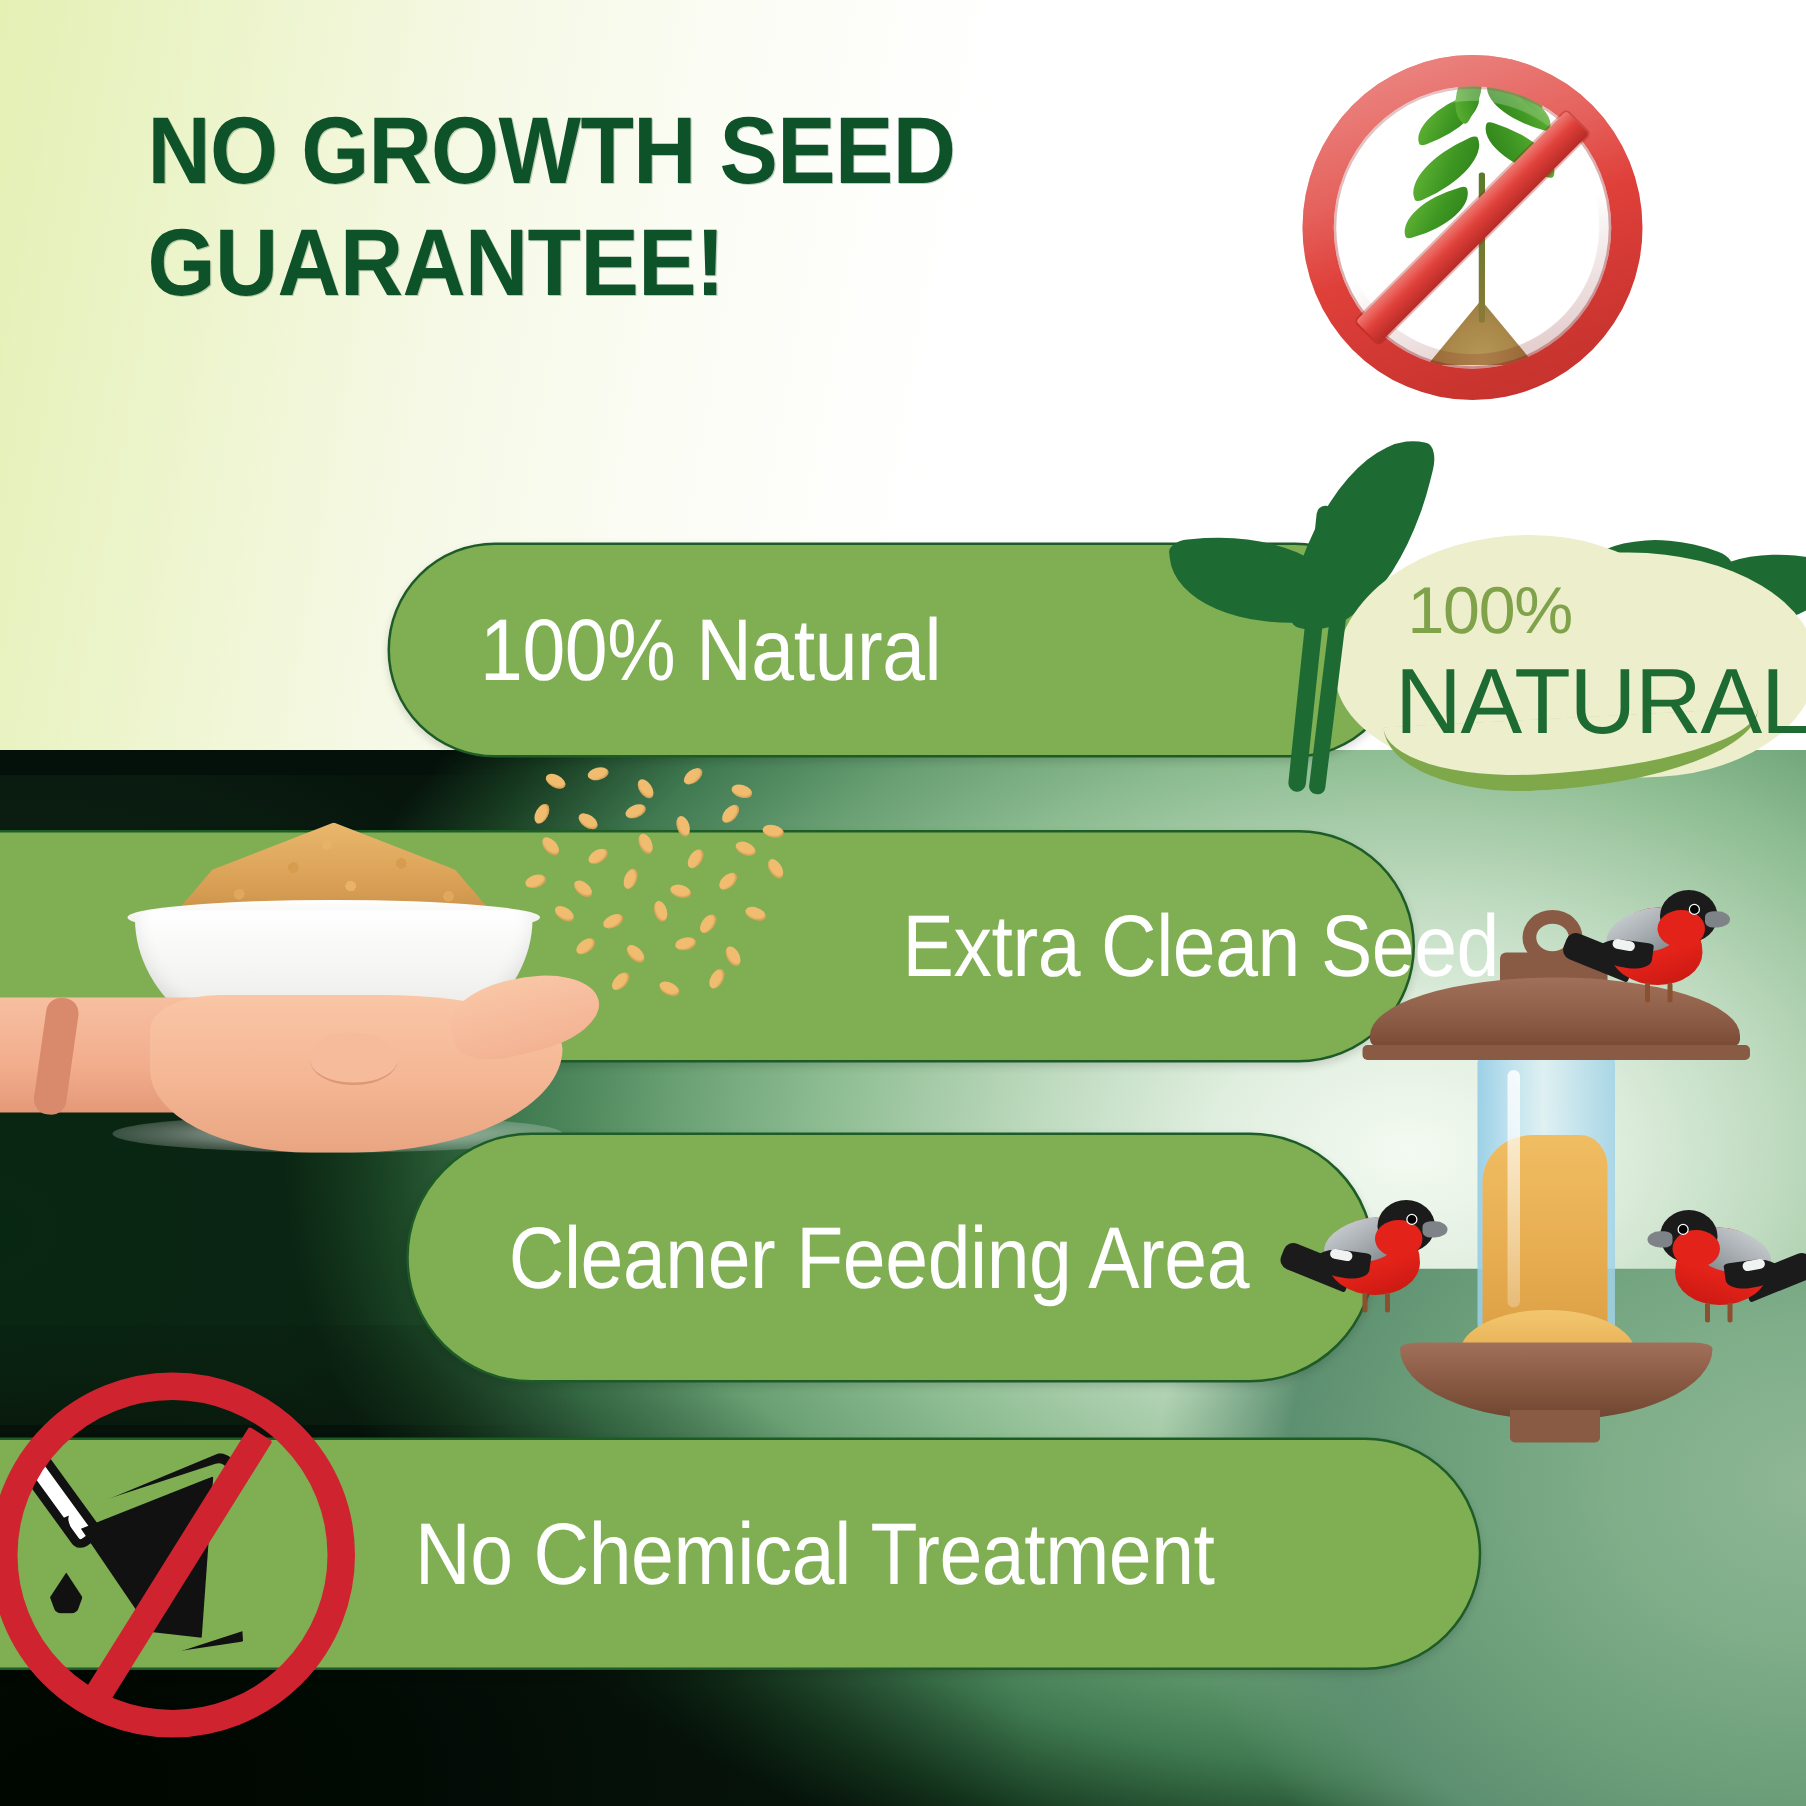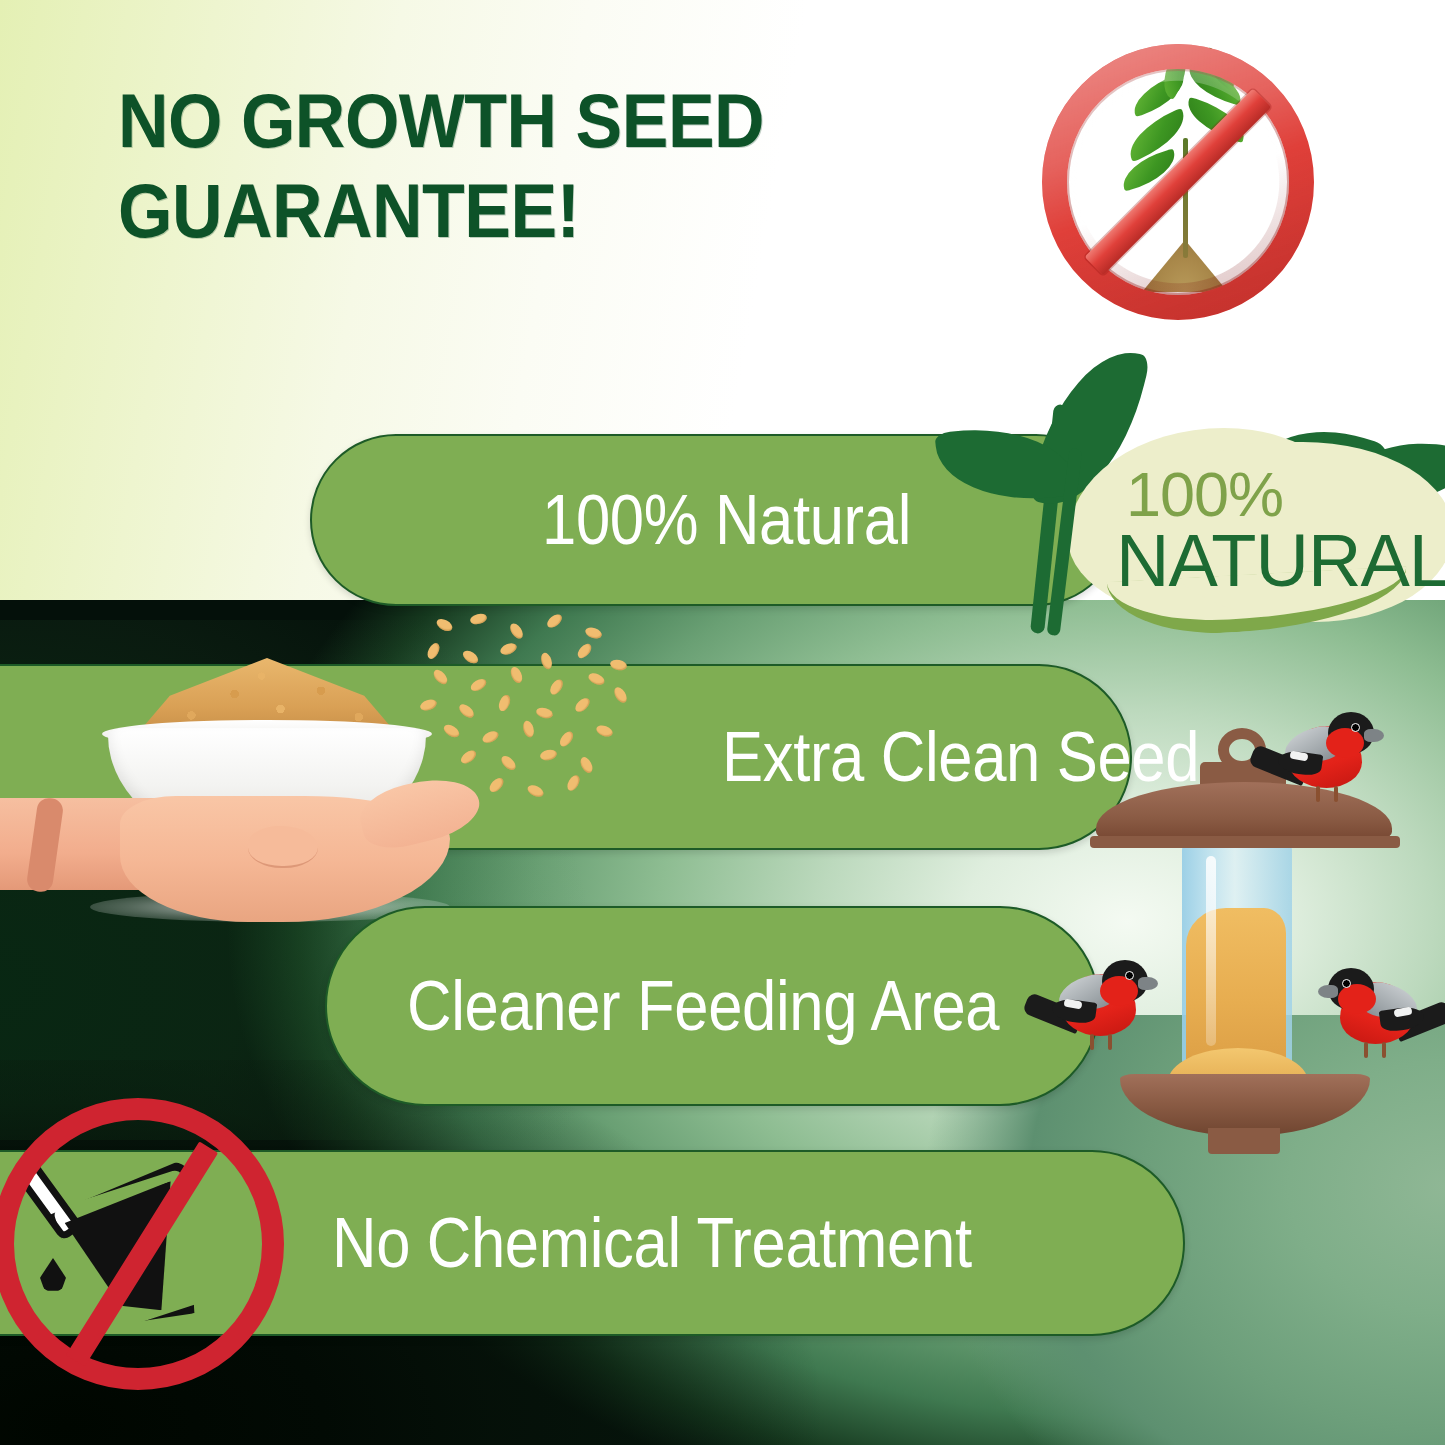--- a/index.html
+++ b/index.html
@@ -222,21 +222,21 @@
     width: 300px;
     height: 44px;
     border-bottom: 13px solid #7fa84a;
     border-radius: 0 0 60% 40% / 0 0 100% 100%;
     transform: rotate(-3deg);
   }
   .natbadge .pct {
     position: absolute;
     left: 168px;
     top: 108px;
-    font-size: 63px;
+    font-size: 53px;
     font-weight: normal;
     color: #7fa24a;
     font-family: "Liberation Sans", sans-serif;
     letter-spacing: -1px;
   }
   .natbadge .nat {
     position: absolute;
     left: 158px;
     top: 168px;
     font-size: 74px;
@@ -262,21 +262,21 @@
     font-family: "Liberation Sans", sans-serif;
     font-weight: normal;
     font-size: 70px;
     line-height: 1;
     letter-spacing: -0.4px;
     transform: scaleX(0.88);
     transform-origin: left center;
     white-space: nowrap;
   }
 
-  #pill1 { left: 310px; top: 434px;  width: 812px; height: 172px; border-radius: 93px; justify-content: center; }
+  #pill1 { left: 310px; top: 434px;  width: 812px; height: 172px; border-radius: 93px; }
   #pill1 .label { margin-left: 72px; }
 
   #pill2 { left: -180px; top: 664px;  width: 1312px; height: 186px; border-radius: 93px; }
   #pill2 .label { margin-left: 900px; }
 
   #pill3 { left: 325px; top: 906px;  width: 775px; height: 200px; border-radius: 100px; justify-content: center; }
   #pill3 .label { margin-left: 62px; }
 
   #pill4 { left: -190px; top: 1150px; width: 1375px; height: 186px; border-radius: 93px; }
   #pill4 .label { margin-left: 520px; }

